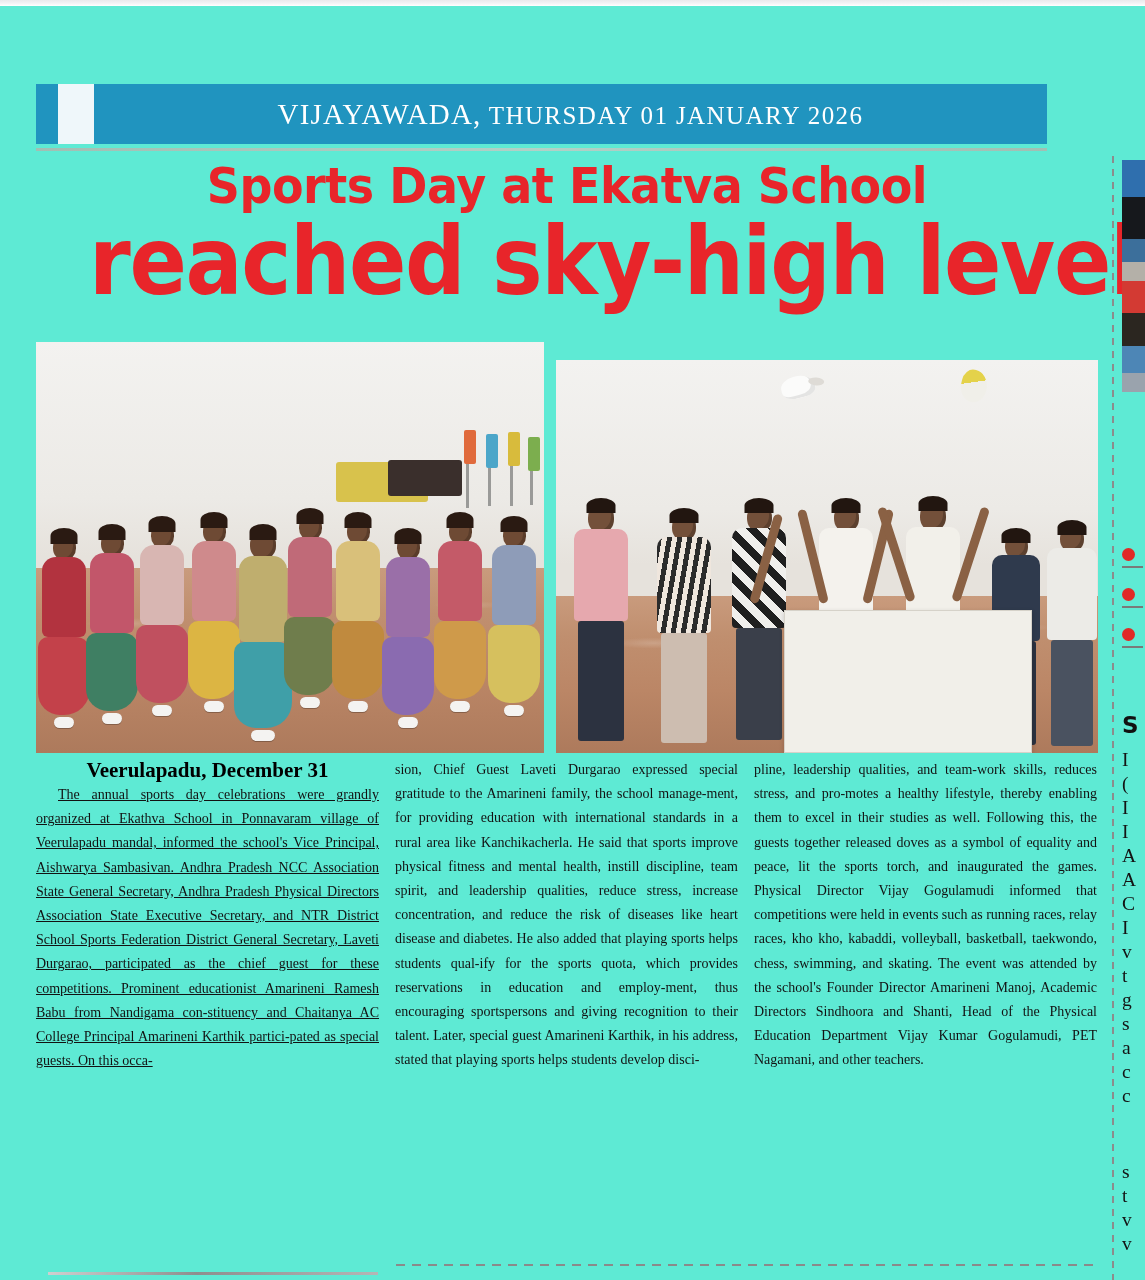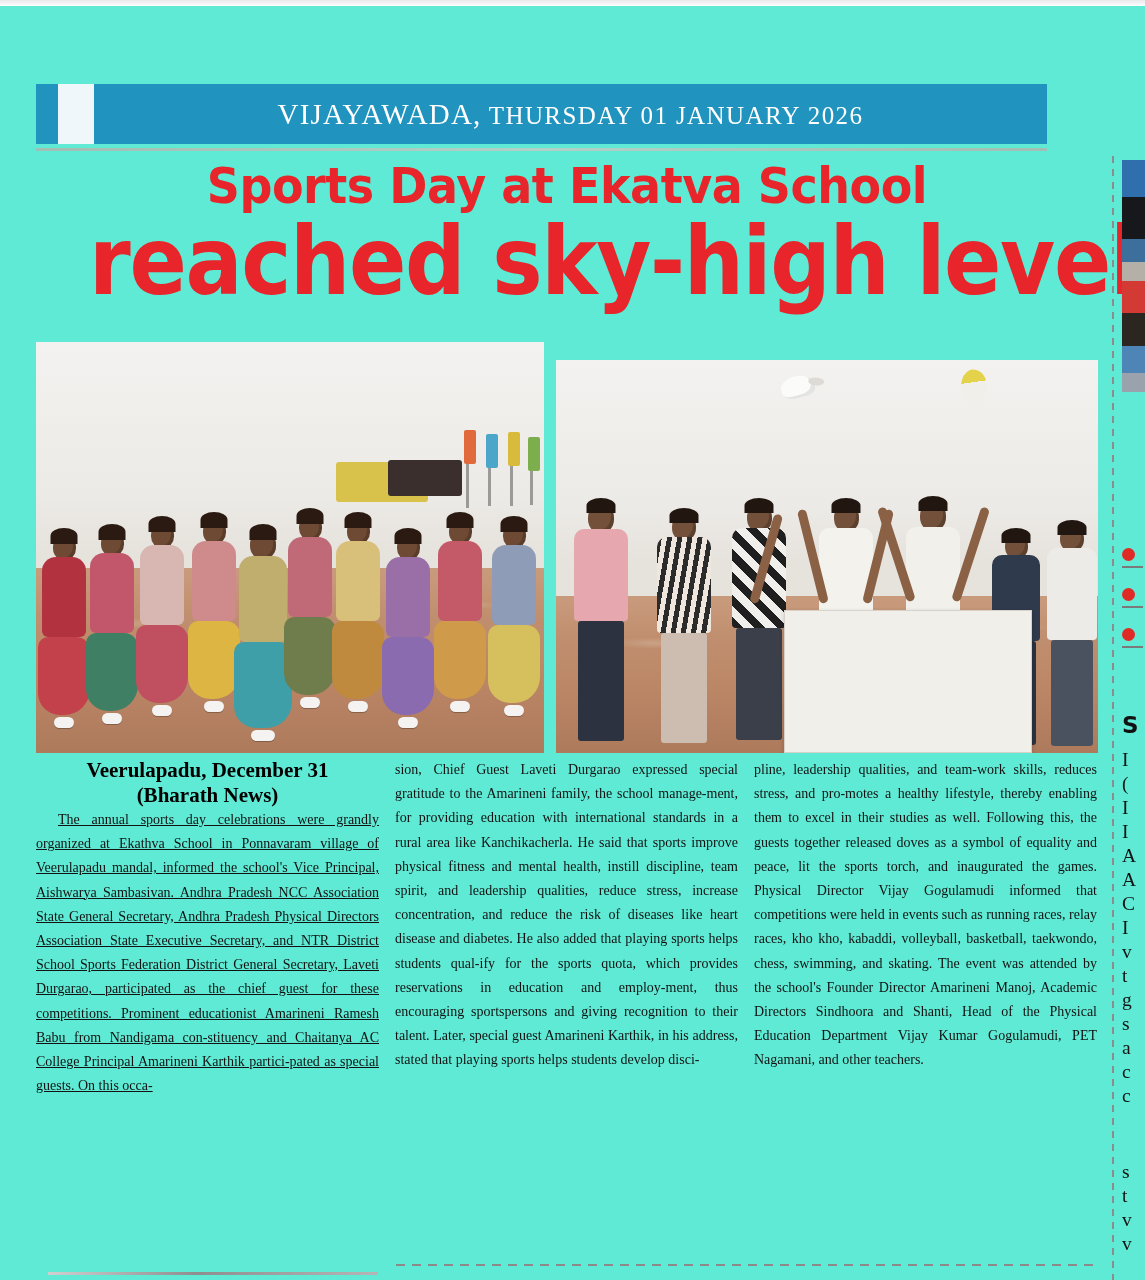--- a/index.html
+++ b/index.html
@@ -530,21 +530,20 @@
       </div>
 
       <div class="banner-sign" style="left:228px; top:250px; width:248px; height:143px;">
       </div>
     </div>
   </div>
 
   <div class="columns">
     <div class="col">
       <div class="dateline-head">Veerulapadu, December 31</div>
-      <div class="dateline-head">(Bharath News)</div>
       <p class="first-para">The annual sports day celebrations were grandly organized at Ekathva School in Ponnavaram village of Veerulapadu mandal, informed the school's Vice Principal, Aishwarya Sambasivan. Andhra Pradesh NCC Association State General Secretary, Andhra Pradesh Physical Directors Association State Executive Secretary, and NTR District School Sports Federation District General Secretary, Laveti Durgarao, participated as the chief guest for these competitions. Prominent educationist Amarineni Ramesh Babu from Nandigama con-stituency and Chaitanya AC College Principal Amarineni Karthik partici-pated as special guests. On this occa-</p>
     </div>
     <div class="col">
       <p>sion, Chief Guest Laveti Durgarao expressed special gratitude to the Amarineni family, the school manage-ment, for providing education with international standards in a rural area like Kanchikacherla. He said that sports improve physical fitness and mental health, instill discipline, team spirit, and leadership qualities, reduce stress, increase concentration, and reduce the risk of diseases like heart disease and diabetes. He also added that playing sports helps students qual-ify for the sports quota, which provides reservations in education and employ-ment, thus encouraging sportspersons and giving recognition to their talent. Later, special guest Amarineni Karthik, in his address, stated that playing sports helps students develop disci-</p>
     </div>
     <div class="col">
       <p>pline, leadership qualities, and team-work skills, reduces stress, and pro-motes a healthy lifestyle, thereby enabling them to excel in their studies as well. Following this, the guests together released doves as a symbol of equality and peace, lit the sports torch, and inaugurated the games. Physical Director Vijay Gogulamudi informed that competitions were held in events such as running races, relay races, kho kho, kabaddi, volleyball, basketball, taekwondo, chess, swimming, and skating. The event was attended by the school's Founder Director Amarineni Manoj, Academic Directors Sindhoora and Shanti, Head of the Physical Education Department Vijay Kumar Gogulamudi, PET Nagamani, and other teachers.</p>
     </div>
   </div>
 

